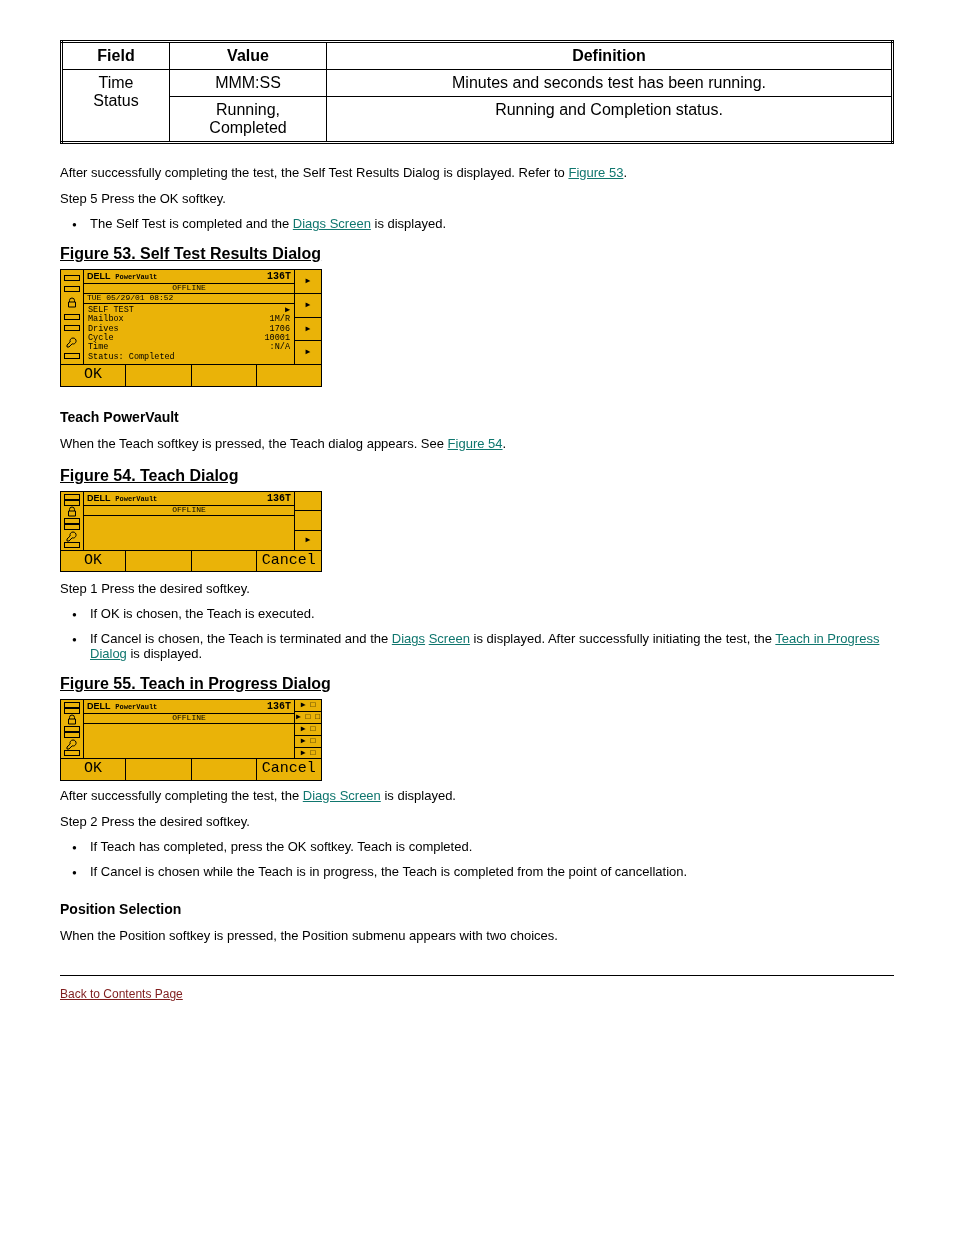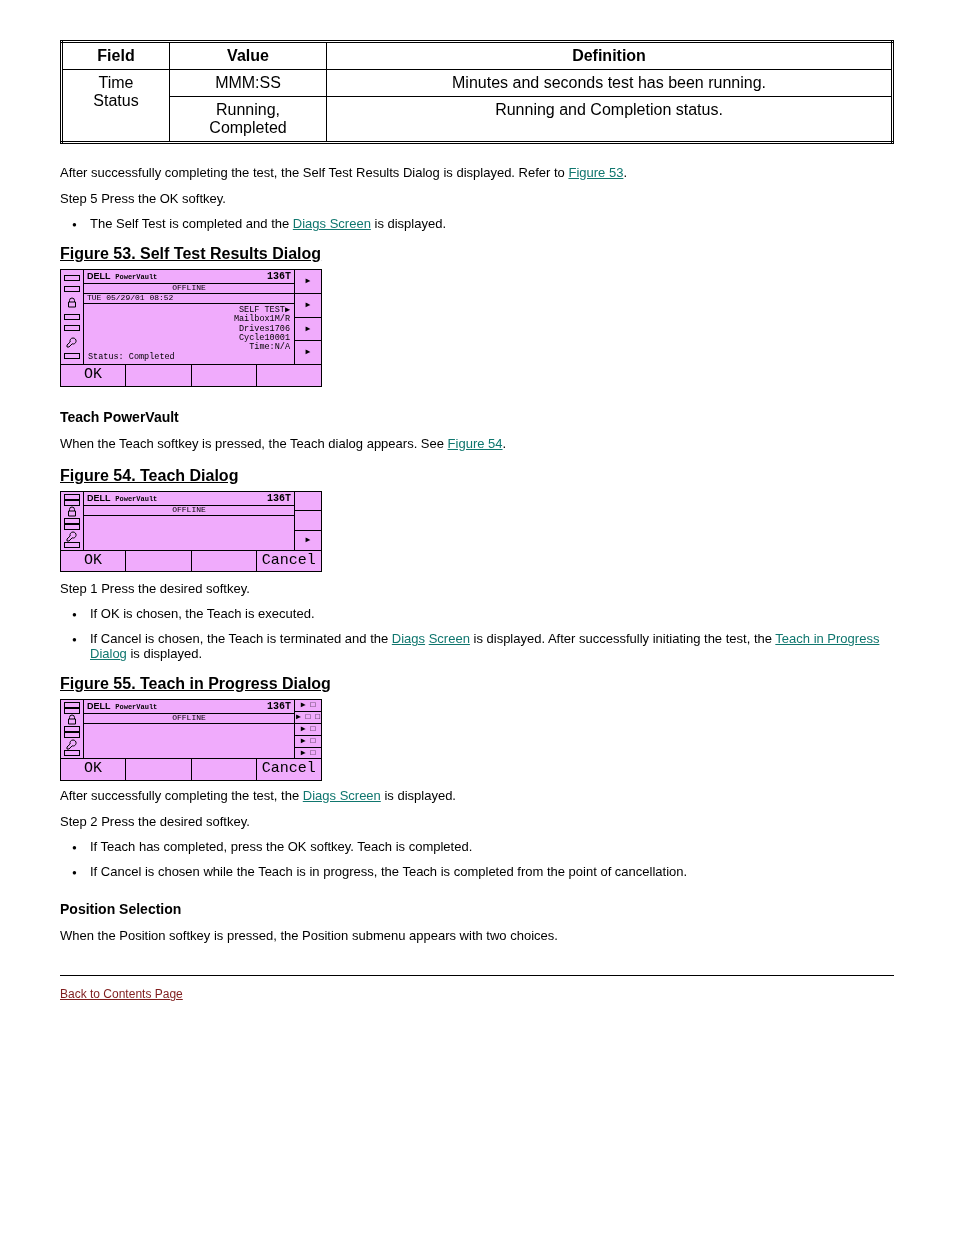--- a/index.html
+++ b/index.html
@@ -55,21 +55,21 @@
   }
 
   
   .lcd {
     width: 260px;
     border: 1.5px solid #000;
     font-family: "Courier New", monospace;
     font-size: 9px;
     line-height: 1.1;
     margin-bottom: 6px;
-    background: #f0abfc;
+    background: #eab308;
   }
   .lcd-body {
     display: flex;
   }
   .lcd-left {
     width: 22px;
     border-right: 1px solid #000;
     display: flex;
     flex-direction: column;
     justify-content: space-around;
@@ -102,21 +102,21 @@
     padding: 0 3px;
     border-bottom: 1px solid #000;
     text-align: center;
   }
   .lcd-content {
     flex: 1;
     padding: 2px 4px;
     min-height: 34px;
     font-size: 8.5px;
   }
-  .lcd-line { display:flex; justify-content: flex-end; }
+  .lcd-line { display:flex; justify-content: space-between; }
   .lcd-right {
     width: 26px;
     border-left: 1px solid #000;
     display: flex;
     flex-direction: column;
   }
   .lcd-right .rbtn {
     flex:1;
     border-bottom:1px solid #000;
     display:flex;

